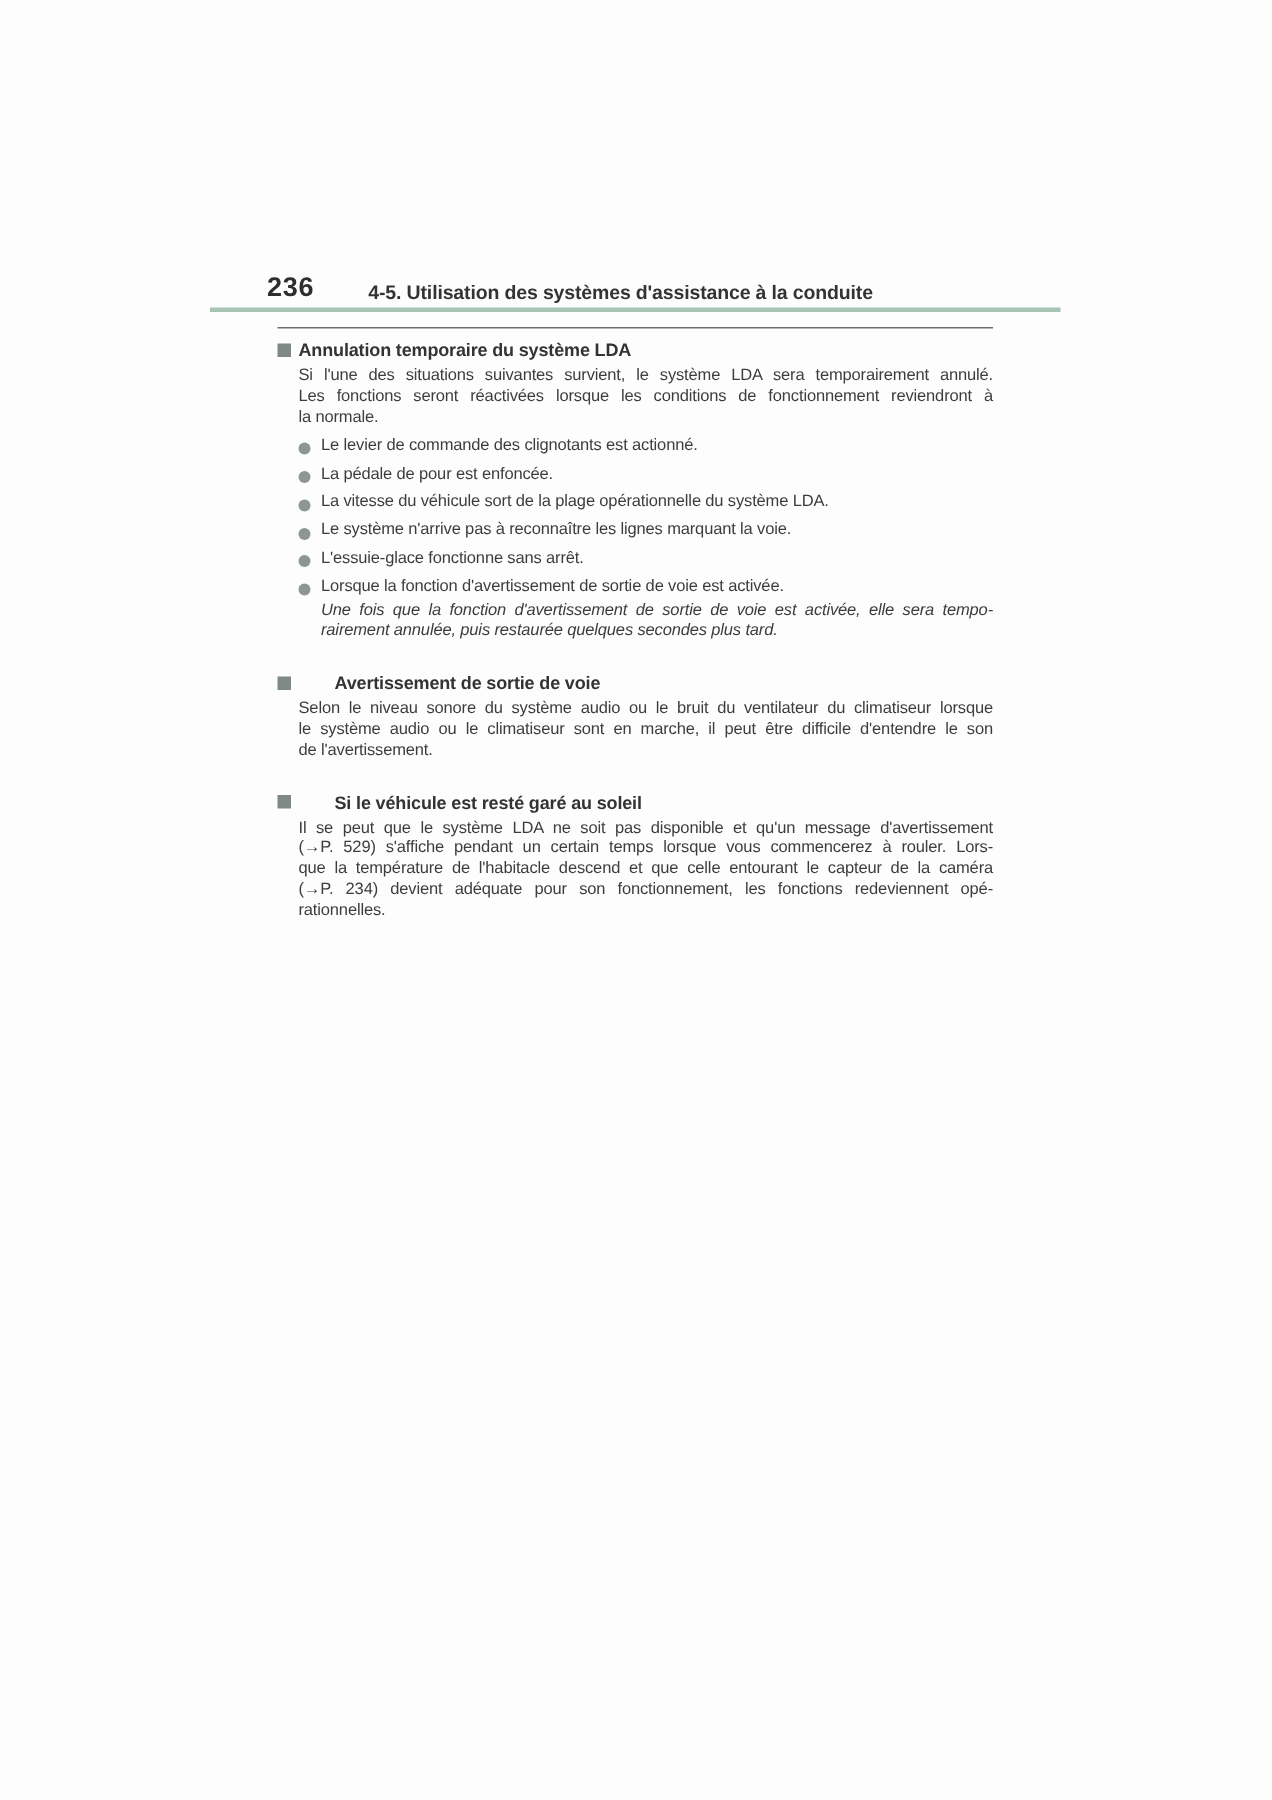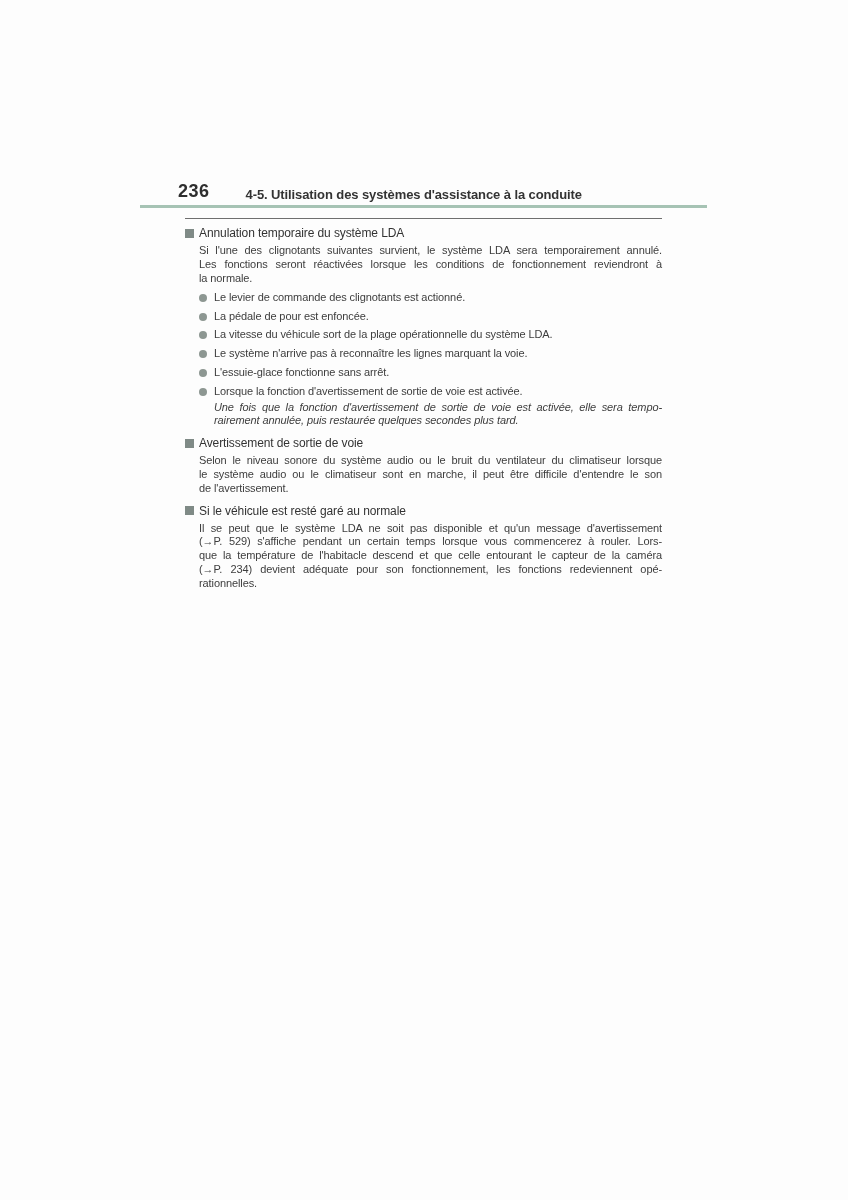--- a/index.html
+++ b/index.html
@@ -58,27 +58,27 @@
     width: 477px;
     height: 1.4px;
     background: var(--rule-gray, #6f6f6f);
   }
 
   .sec-heading {
     margin-top: 7px;
     display: flex;
     align-items: center;
     font-size: 12px;
-    font-weight: normal;
+    font-weight: bold;
     color: #333;
     letter-spacing: -0.1px;
     line-height: 14px;
     text-align: center;
   }
-  .sec-heading.later { margin-top: 8px; }
+  .sec-heading.later { margin-top: 20px; gap: 24px; }
   .sq {
     width: 9px;
     height: 9px;
     background: var(--square, #7f8a86);
     margin-right: 5px;
     flex: 0 0 auto;
   }
 
   .para {
     margin: 4px 0 0 14px;
@@ -91,21 +91,21 @@
     color: var(--text, #3d3d3d);
   }
   .jl {
     text-align: justify;
     text-align-last: justify;
   }
 
   .bullet {
     margin: 5px 0 0 14px;
     display: flex;
-    align-items: flex-start;
+    align-items: center;
   }
   .dot {
     width: 8px;
     height: 8px;
     border-radius: 50%;
     background: var(--bullet, #8d9792);
     margin: 3px 7px 0 0;
     flex: 0 0 auto;
   }
   .note {
@@ -125,21 +125,21 @@
 
 <div class="content">
   <div class="content-rule"></div>
 
   <div class="section">
     <div class="sec-heading">
       <span class="sq"></span>
       <span>Annulation temporaire du système LDA</span>
     </div>
     <div class="para">
-      <div class="line jl">Si l'une des clignotants suivantes survient, le système LDA sera temporairement annulé.</div>
+      <div class="line jl">Si l'une des situations suivantes survient, le système LDA sera temporairement annulé.</div>
       <div class="line jl">Les fonctions seront réactivées lorsque les conditions de fonctionnement reviendront à</div>
       <div class="line">la normale.</div>
     </div>
 
     <div class="bullet">
       <span class="dot"></span>
       <span class="line">Le levier de commande des clignotants est actionné.</span>
     </div>
     <div class="bullet">
       <span class="dot"></span>
@@ -175,21 +175,21 @@
     <div class="para">
       <div class="line jl">Selon le niveau sonore du système audio ou le bruit du ventilateur du climatiseur lorsque</div>
       <div class="line jl">le système audio ou le climatiseur sont en marche, il peut être difficile d'entendre le son</div>
       <div class="line">de l'avertissement.</div>
     </div>
   </div>
 
   <div class="section">
     <div class="sec-heading later">
       <span class="sq"></span>
-      <span>Si le véhicule est resté garé au normale</span>
+      <span>Si le véhicule est resté garé au soleil</span>
     </div>
     <div class="para">
       <div class="line jl">Il se peut que le système LDA ne soit pas disponible et qu'un message d'avertissement</div>
       <div class="line jl">(→P. 529) s'affiche pendant un certain temps lorsque vous commencerez à rouler. Lors-</div>
       <div class="line jl">que la température de l'habitacle descend et que celle entourant le capteur de la caméra</div>
       <div class="line jl">(→P. 234) devient adéquate pour son fonctionnement, les fonctions redeviennent opé-</div>
       <div class="line">rationnelles.</div>
     </div>
   </div>
 </div>

